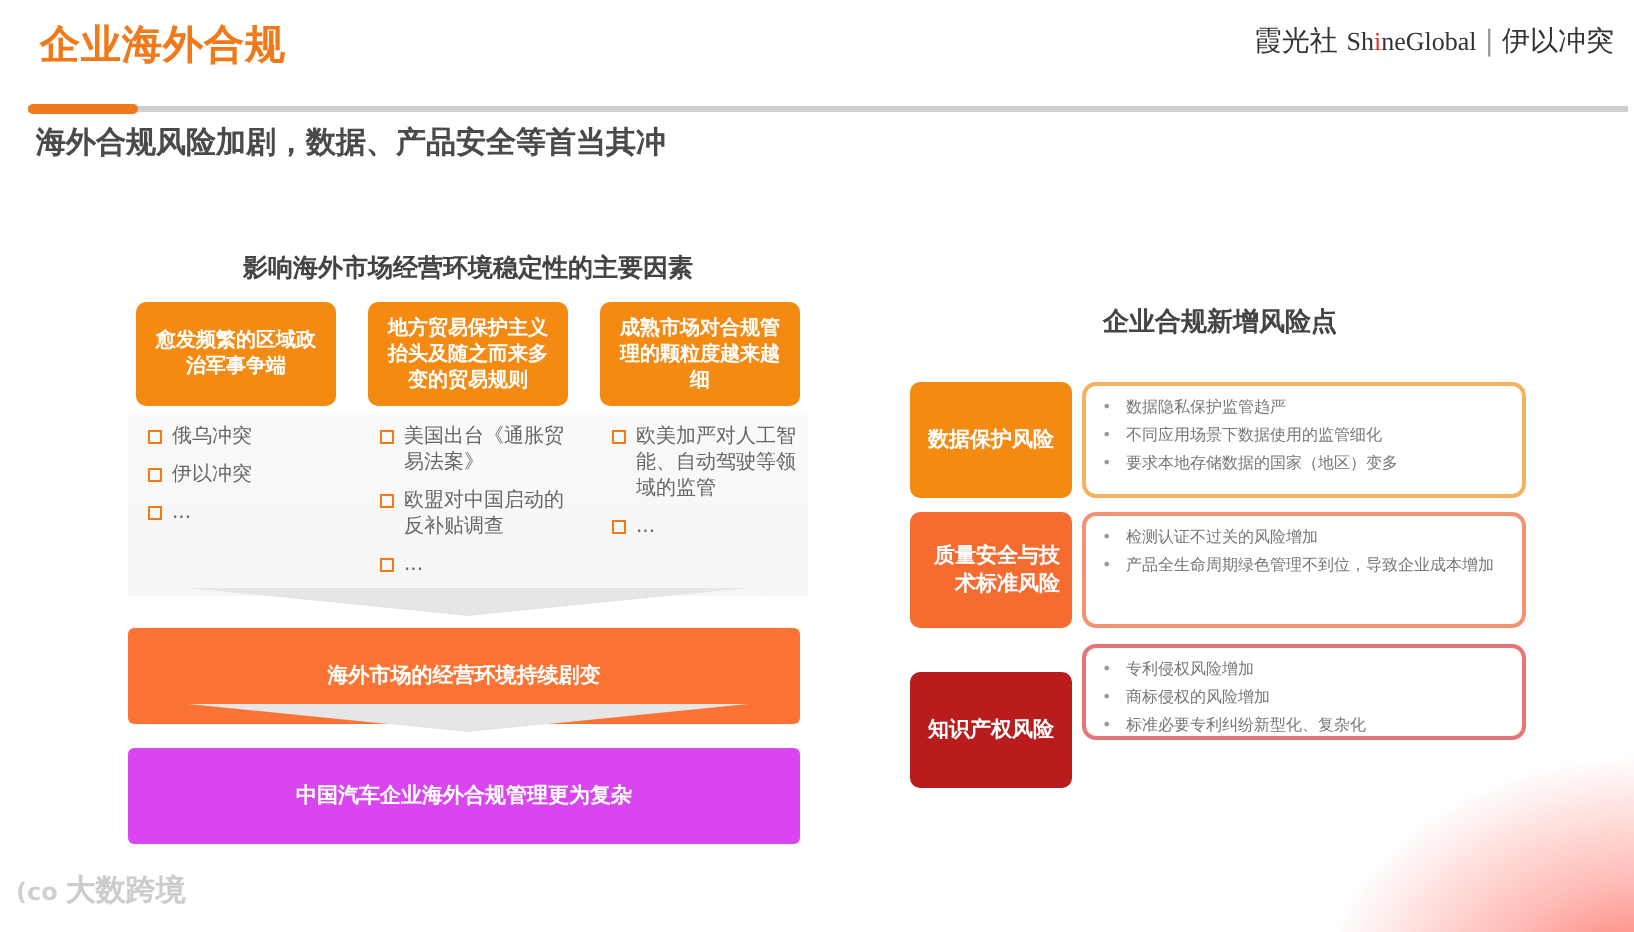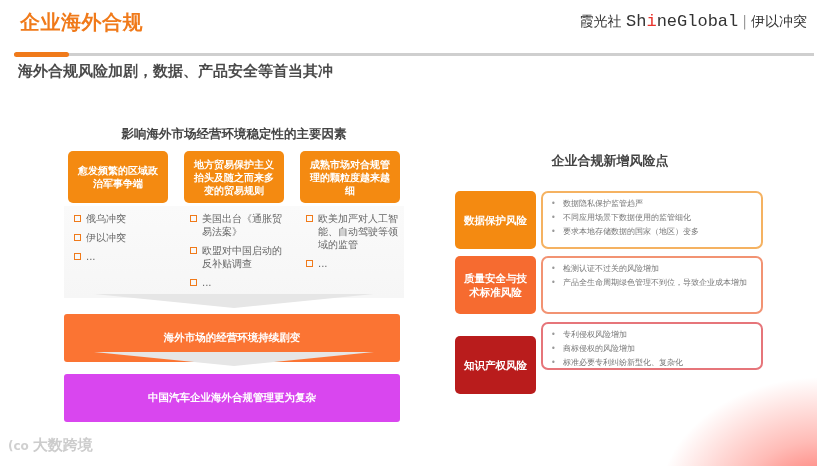--- a/index.html
+++ b/index.html
@@ -2,36 +2,36 @@
 <html><head>
 <meta charset="utf-8">
 <style>
   * { margin:0; padding:0; box-sizing:border-box; }
   body { width:817px; height:466px; background:#ffffff; font-family:"DejaVu Sans", "Liberation Sans", sans-serif; position:relative; overflow:hidden; }
   .title { position:absolute; left:20px; top:9px; font-size:20px; font-weight:bold; color:#f07a1a; letter-spacing:0.5px; }
   .title-line { position:absolute; left:14px; top:53px; width:800px; height:3px; background:#cfcfcf; }
   .title-accent { position:absolute; left:14px; top:52px; width:55px; height:5px; background:#f07a1a; border-radius:3px; }
   .subtitle { position:absolute; left:18px; top:62px; font-size:15px; font-weight:bold; color:#4a4a4a; }
   .brand { position:absolute; right:10px; top:12px; font-size:14px; color:#333; }
-  .brand .latin { font-family:Liberation Mono, monospace; font-size:17px; }
+  .brand .latin { font-family:Liberation Serif, serif; font-size:13px; }
   .brand .hi { color:#e8322b; }
   .brand .sep { color:#999; margin:0 4px; }
 
   .left-panel { position:absolute; left:64px; top:120px; width:340px; height:300px; }
   .left-heading { position:absolute; left:0; top:6px; width:340px; text-align:center; font-size:12.5px; font-weight:bold; color:#444; }
   .factor-card { position:absolute; top:31px; width:100px; height:52px; background:#f48a11; border-radius:5px; color:#fff; font-size:10px; font-weight:bold; display:flex; align-items:center; justify-content:center; text-align:center; line-height:13px; padding:0 8px; }
   .factor-list { position:absolute; top:92px; width:112px; list-style:none; }
   .factor-list li { position:relative; padding-left:14px; font-size:10px; color:#666; line-height:13px; margin-bottom:6px; }
   .factor-list li::before { content:""; position:absolute; left:2px; top:3px; width:5px; height:5px; border:1.5px solid #f07a1a; }
   .list-bg { position:absolute; left:0; top:86px; width:340px; height:92px; background:linear-gradient(#fafafa,#f6f6f6); }
   .arrow { position:absolute; left:30px; width:280px; height:0; border-left:140px solid transparent; border-right:140px solid transparent; border-top:14px solid #e6e6e6; }
   .bar { position:absolute; left:0; width:336px; height:48px; border-radius:3px; color:#fff; font-size:10.5px; font-weight:bold; display:flex; align-items:center; justify-content:center; }
 
   .right-heading { position:absolute; left:450px; top:152px; width:320px; text-align:center; font-size:13px; font-weight:bold; color:#444; }
-  .risk-label { position:absolute; left:455px; width:81px; height:58px; border-radius:5px; color:#fff; font-size:10.5px; font-weight:bold; display:flex; align-items:center; justify-content:center; text-align:center; line-height:14px; padding:0 6px; }
+  .risk-label { position:absolute; left:455px; width:81px; height:58px; border-radius:5px; color:#fff; font-size:10.5px; font-weight:bold; display:flex; align-items:center; justify-content:center; text-align:right; line-height:14px; padding:0 6px; }
   .risk-box { position:absolute; left:541px; width:222px; border:2px solid; border-radius:7px; background:#fff; padding:5px 8px 4px 8px; }
   .risk-box ul { list-style:none; }
   .risk-box li { position:relative; padding-left:12px; font-size:8px; color:#777; line-height:12px; margin-bottom:2px; }
   .risk-box li::before { content:"•"; position:absolute; left:0; top:0; color:#999; }
 
   .watermark { position:absolute; left:8px; top:436px; font-size:15px; color:#ccc; font-weight:bold; display:flex; align-items:center; gap:4px; }
   .wm-logo { font-size:12px; color:#d0d0d0; }
   .glow { position:absolute; right:-60px; bottom:-70px; width:220px; height:160px; background:radial-gradient(ellipse at 75% 80%, rgba(255,80,70,0.9) 0%, rgba(255,120,110,0.5) 35%, rgba(255,255,255,0) 70%); }
 </style>
 </head>

